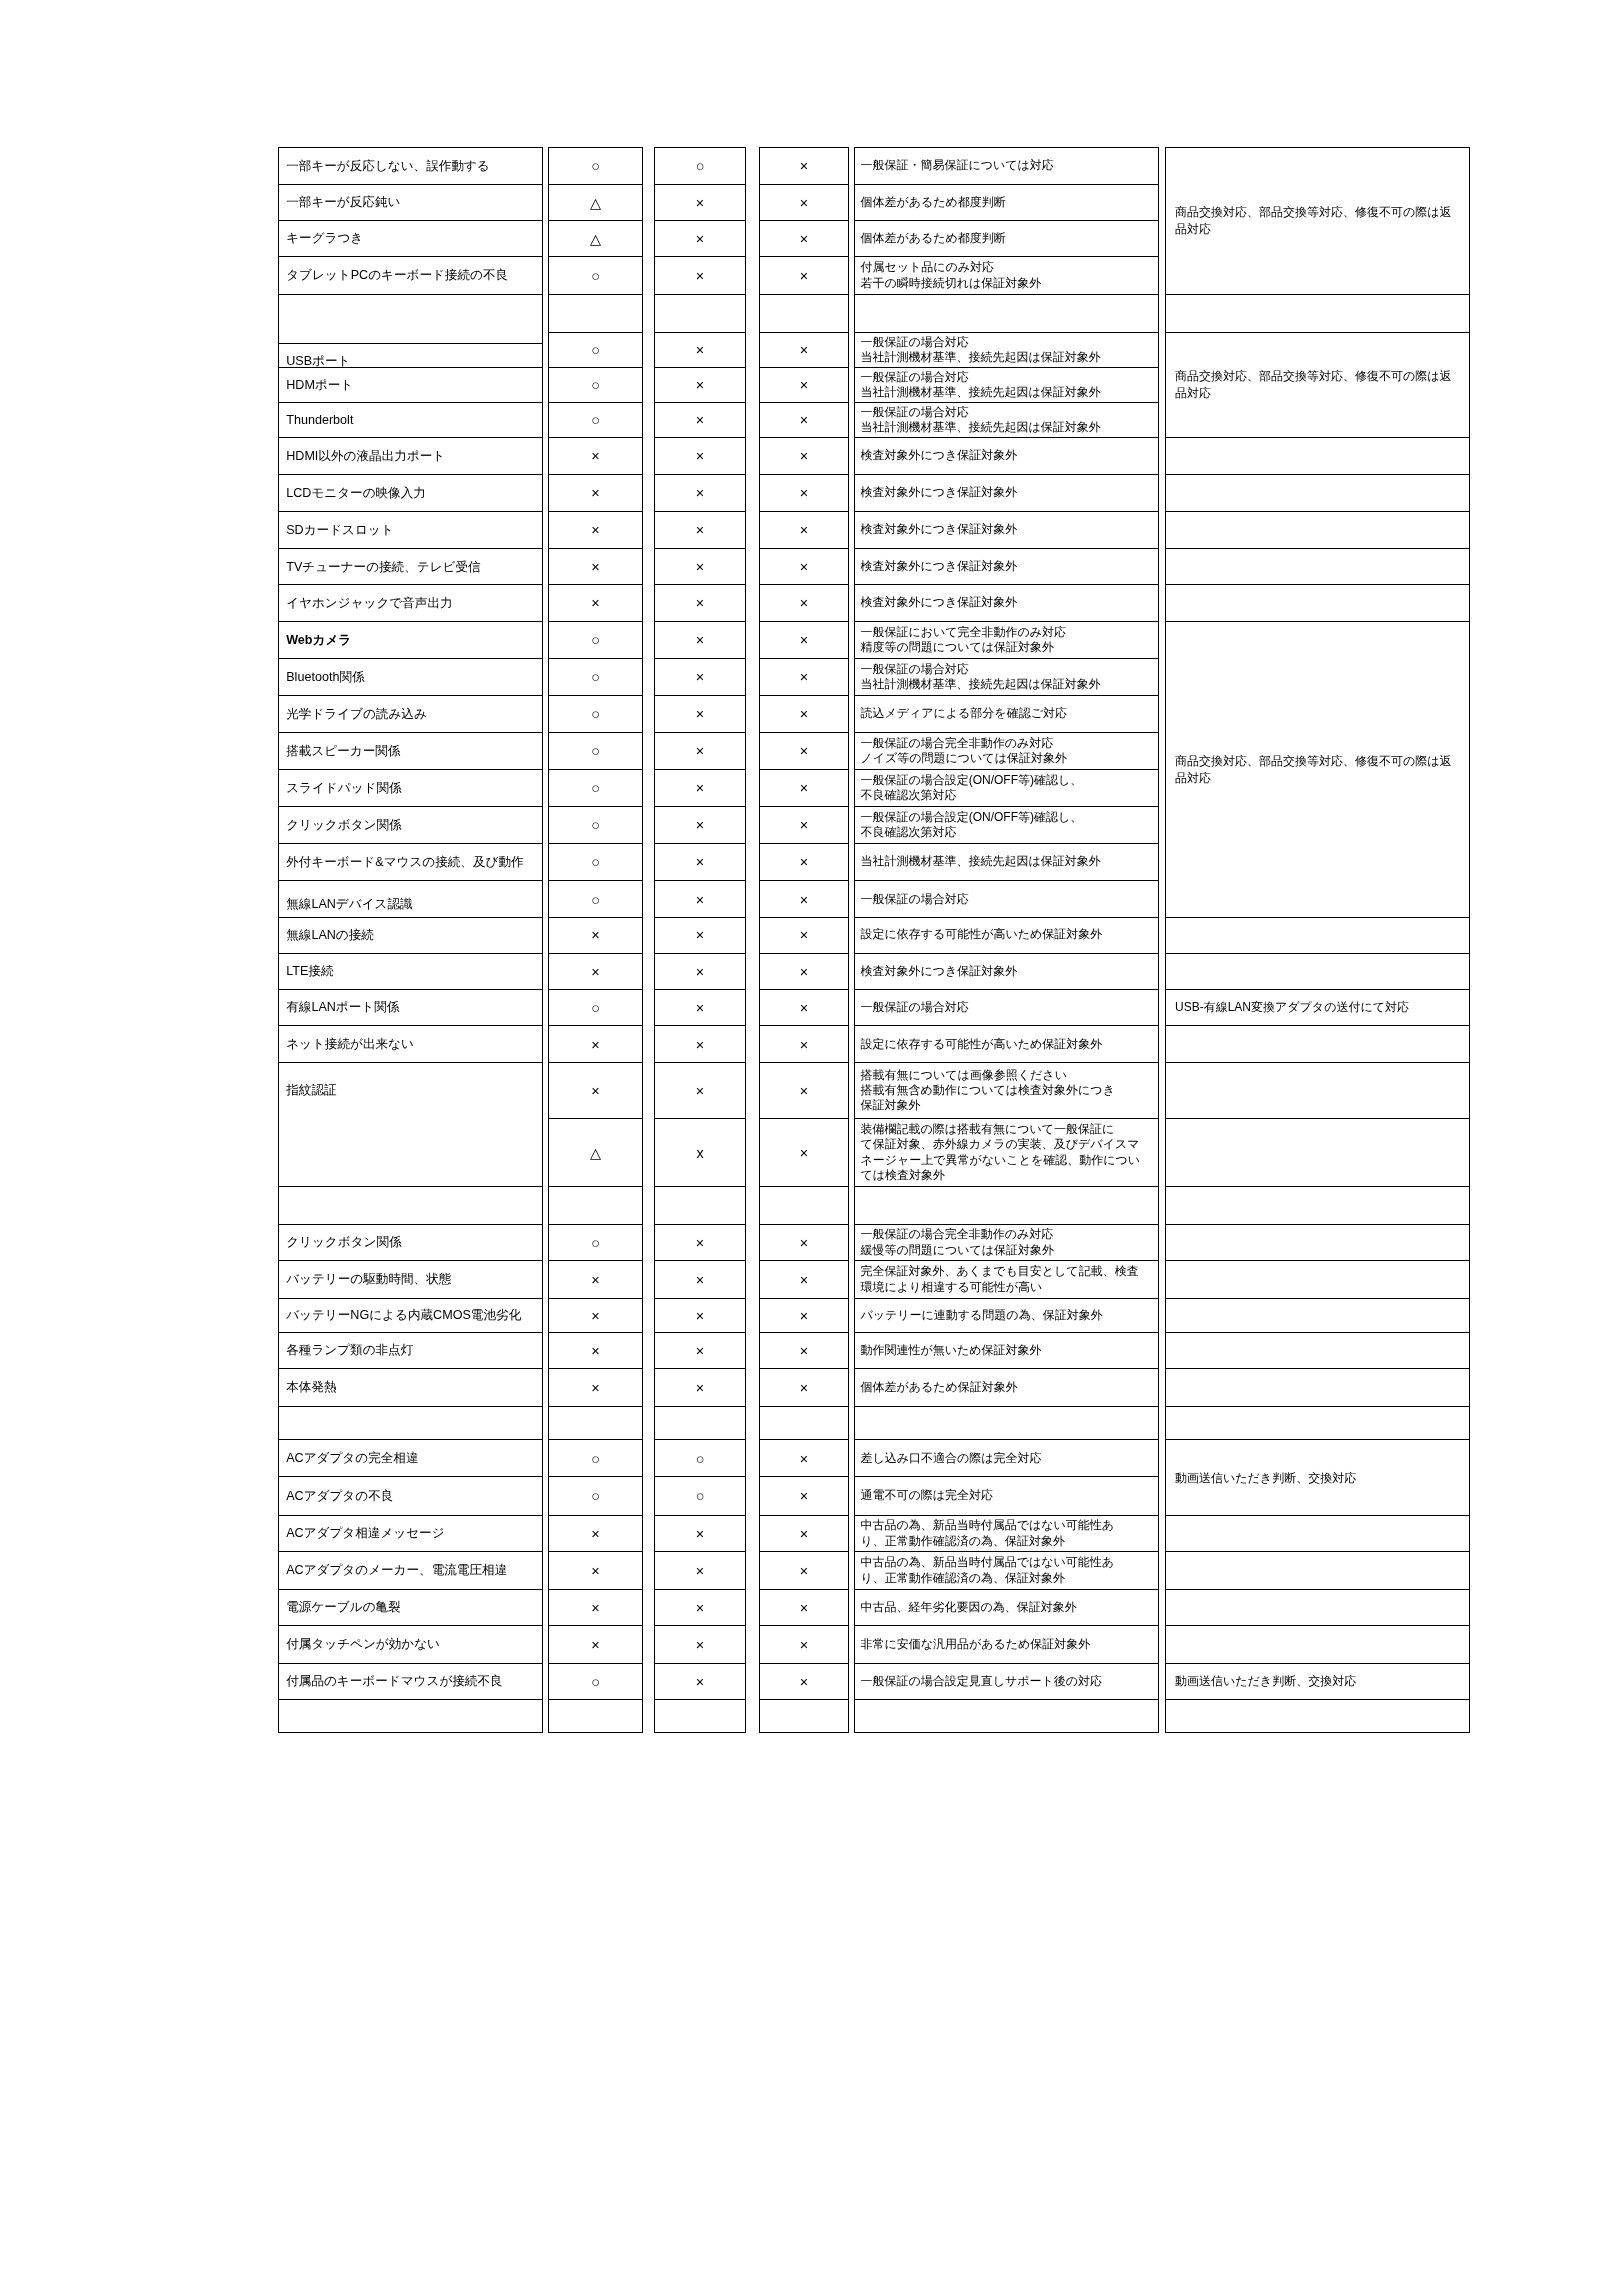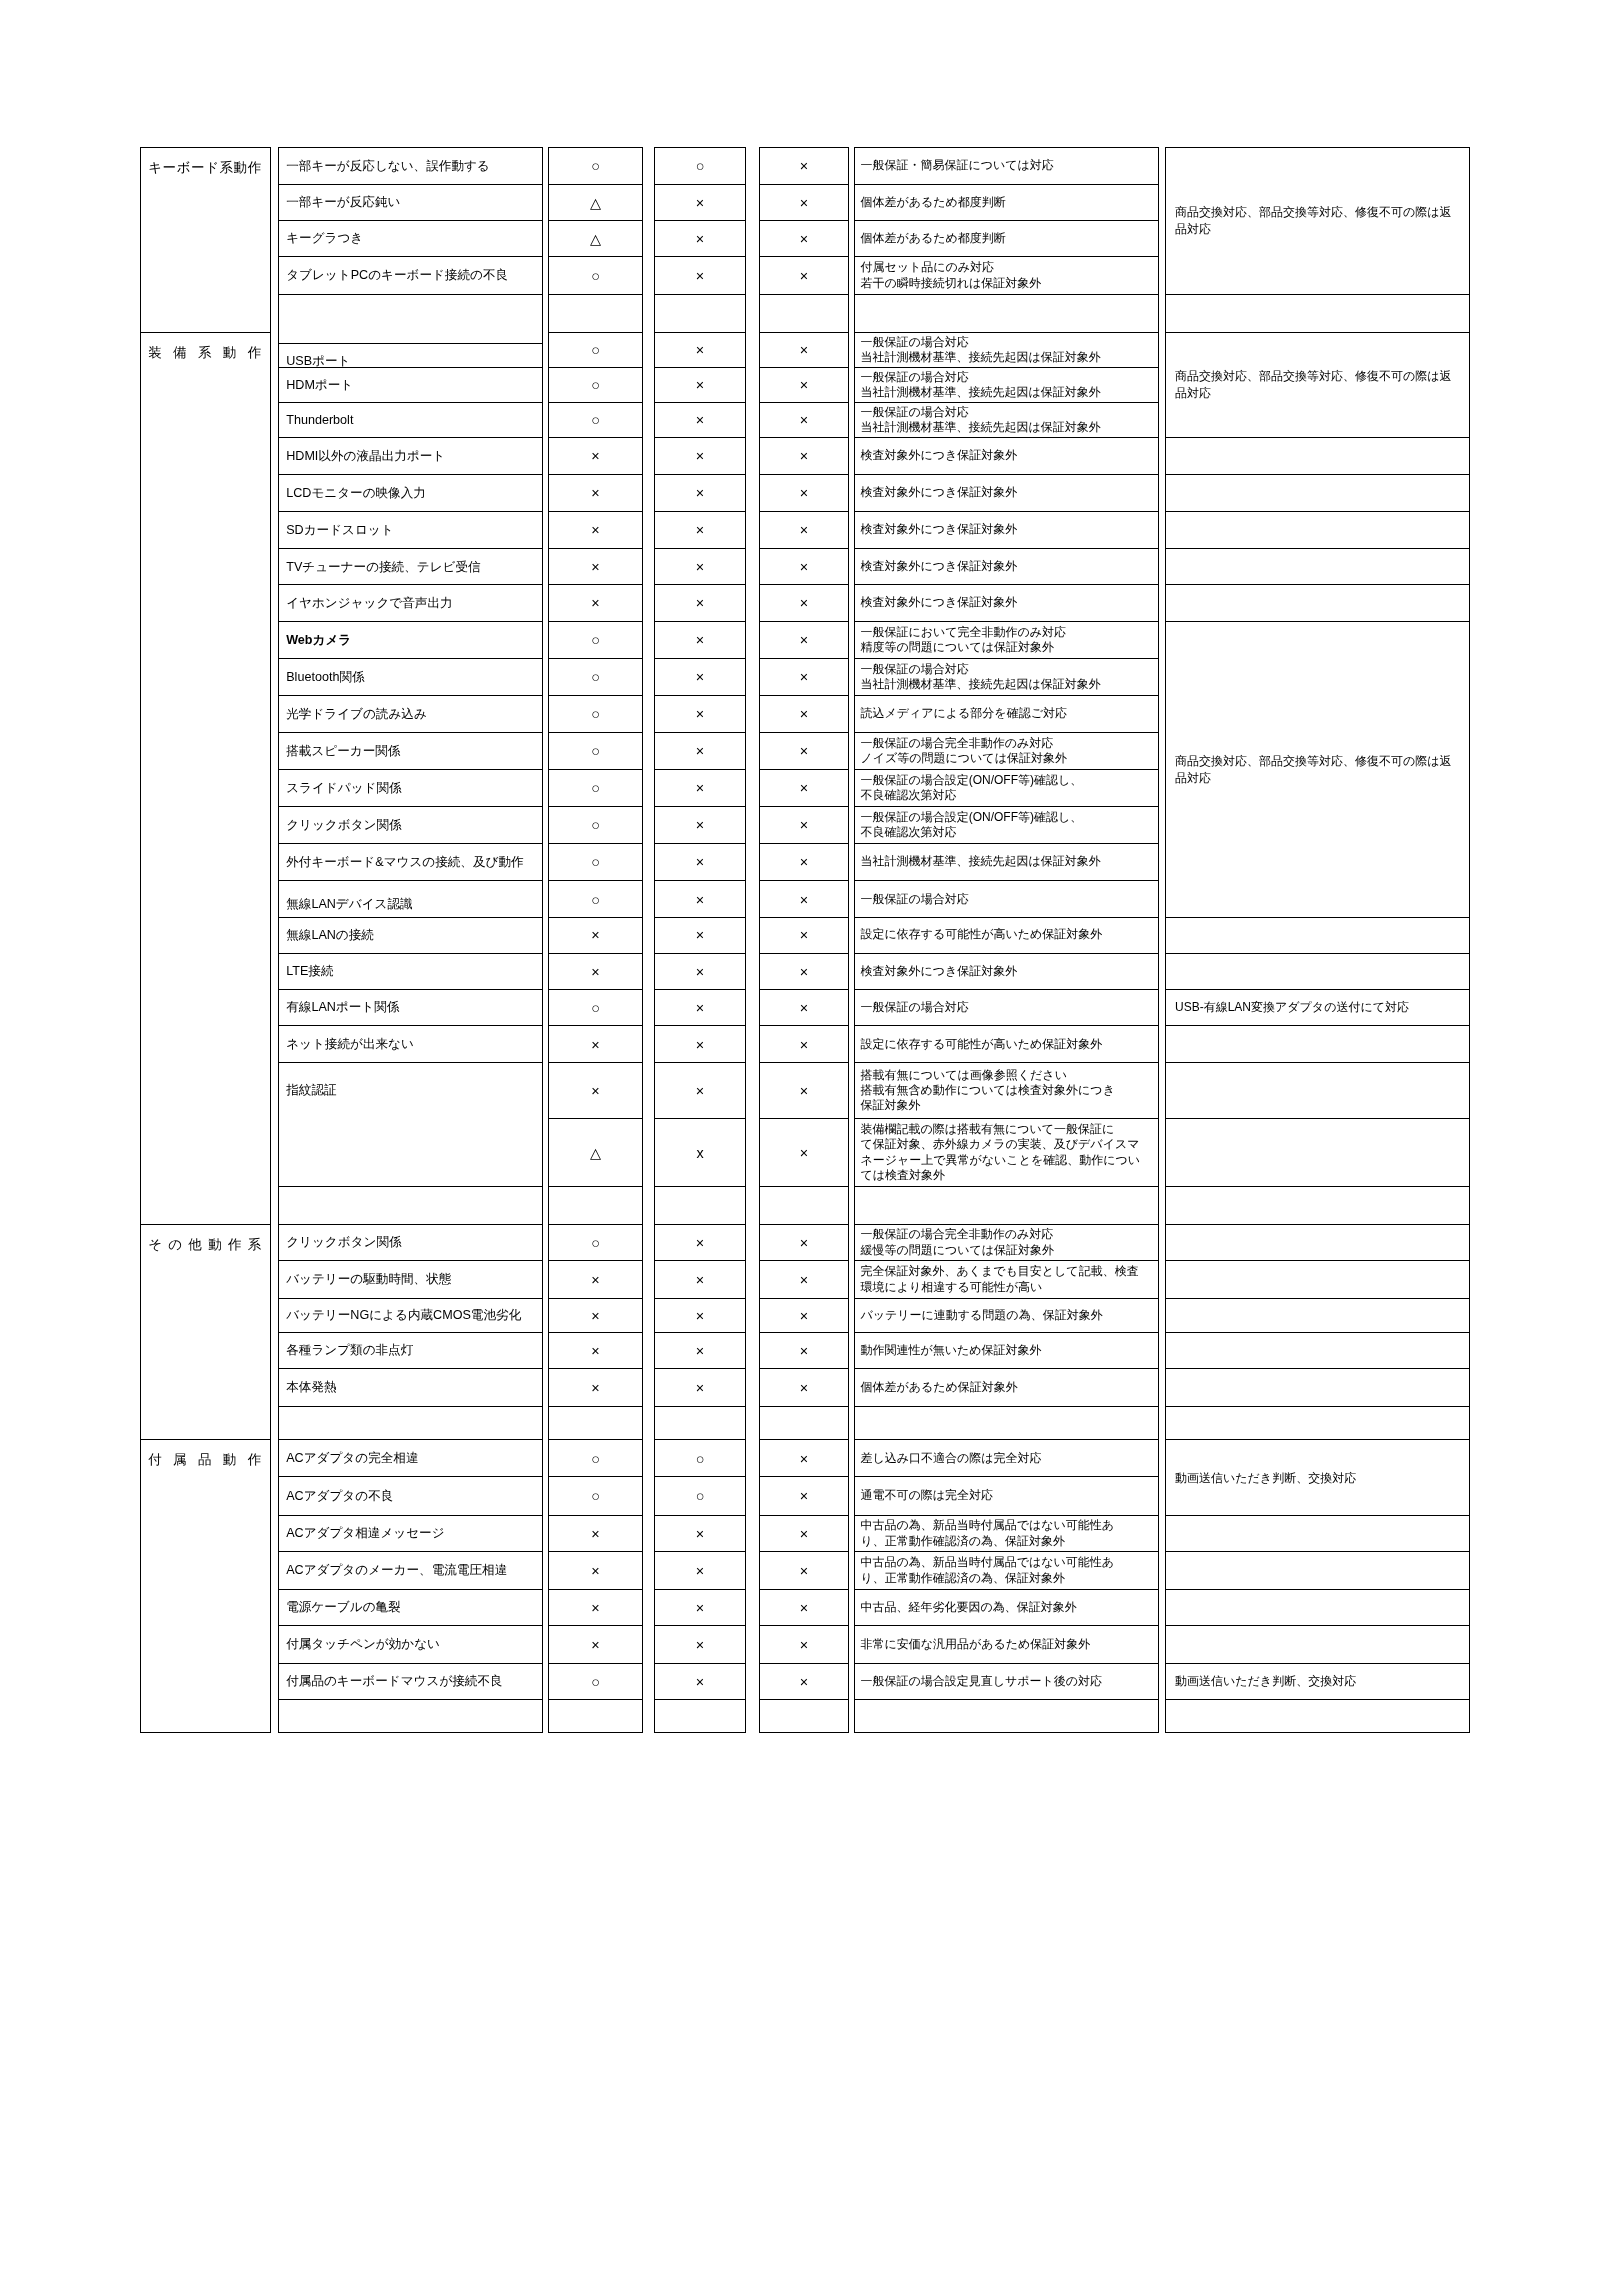--- a/index.html
+++ b/index.html
@@ -53,34 +53,20 @@
   .note-cell{
     display:flex;flex-direction:column;justify-content:center;
     padding:1.8px 9px;font-size:12px;line-height:17px;
   }
 </style>
 </head>
 <body>
 
 <div class="page">
   <div class="table">
-    <div class="col col-cat">
-        <div class="cell cat-cell" style="top: 0px; height: 185px;">
-          <div class="cat-label">キーボード系動作</div>
-        </div>
-        <div class="cell cat-cell" style="top: 185px; height: 893px;">
-          <div class="cat-label">装備系動作</div>
-        </div>
-        <div class="cell cat-cell" style="top: 1077px; height: 214px;">
-          <div class="cat-label">その他動作系</div>
-        </div>
-        <div class="cell cat-cell" style="top: 1292px; height: 294px;">
-          <div class="cat-label">付属品動作</div>
-        </div>
-      </div>
     <div class="col col-item">
         <div class="cell item-cell" style="top: 0px; height: 37px;">一部キーが反応しない、誤作動する</div>
         <div class="cell item-cell" style="top: 37px; height: 36px;">一部キーが反応鈍い</div>
         <div class="cell item-cell" style="top: 73px; height: 36px;">キーグラつき</div>
         <div class="cell item-cell" style="top: 109px; height: 38px;">タブレットPCのキーボード接続の不良</div>
         <div class="cell item-cell" style="top: 147px; height: 38px;"></div>
         <div class="cell item-cell" style="top: 196px; height: 35px;">USBポート</div>
         <div class="cell item-cell" style="top: 220px; height: 35px;">HDMポート</div>
         <div class="cell item-cell" style="top: 255px; height: 35px;">Thunderbolt</div>
         <div class="cell item-cell" style="top: 290px; height: 37px;">HDMI以外の液晶出力ポート</div>

